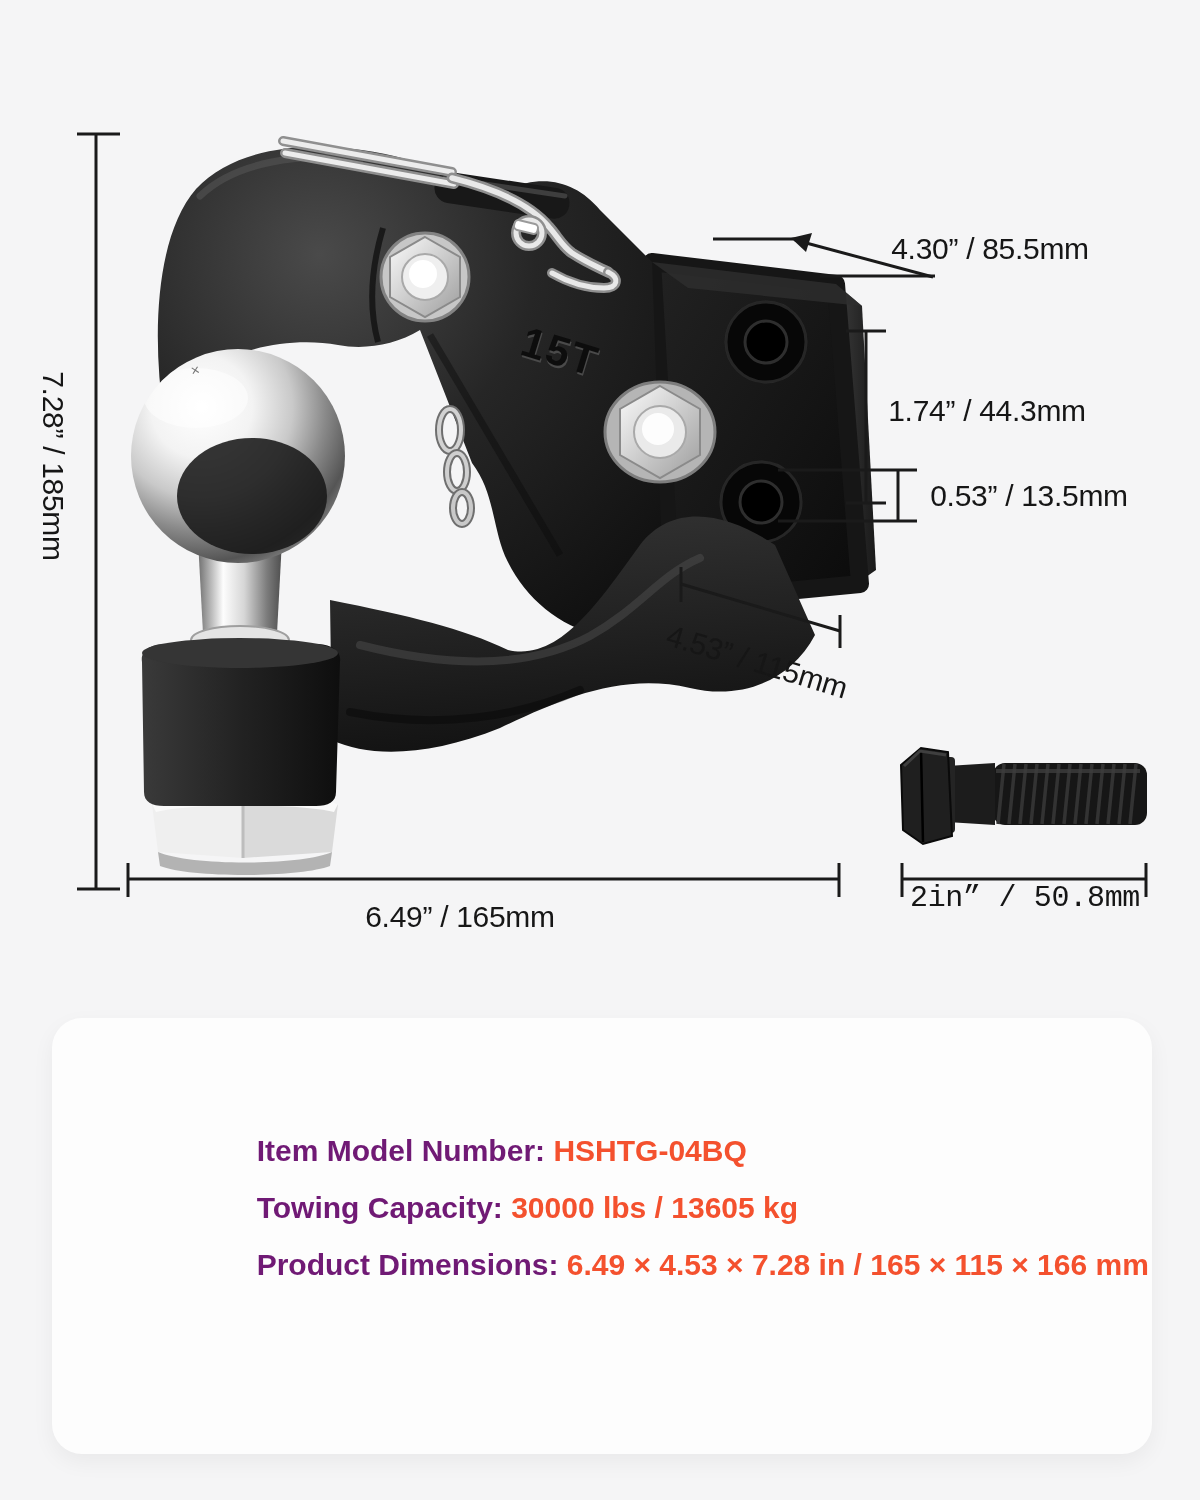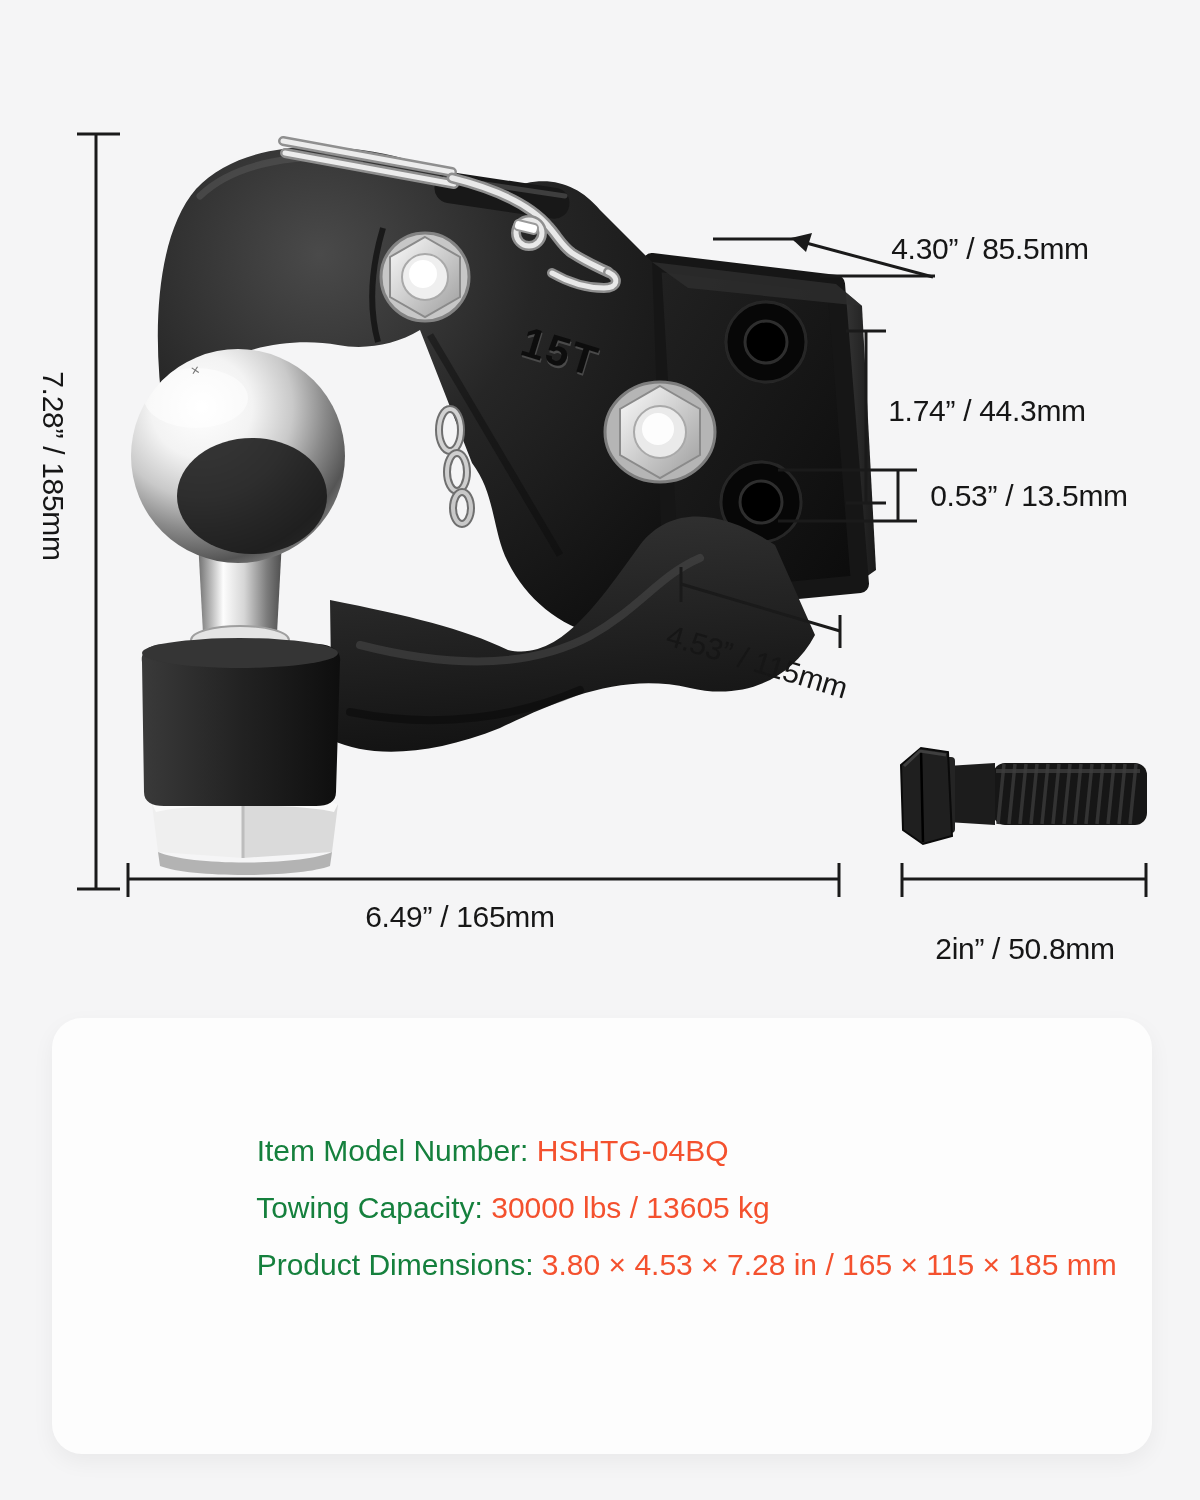--- a/index.html
+++ b/index.html
@@ -20,22 +20,22 @@
     position:absolute;left:52px;top:1018px;width:1100px;height:436px;
     background:#fdfdfd;border-radius:30px;
     box-shadow:0 8px 22px rgba(0,0,0,0.05);
   }
   .spec-rows{
     position:absolute;left:138px;top:47px;right:20px;
   }
   .spec-row{
     height:57px;line-height:57px;font-size:30px;white-space:pre;
   }
-  .spec-row .lbl{color:#15803d;font-weight:400;}
-  .spec-row .val{color:#f4512e;font-weight:400;}
+  .spec-row .lbl{color:#701a75;font-weight:700;}
+  .spec-row .val{color:#f4512e;font-weight:700;}
 </style>
 </head>
 <body style="background: rgb(245, 245, 246);">
 
 <div class="stage">
 
   <svg class="scene" width="1200" height="1000" viewBox="0 0 1200 1000">
     <defs>
       <radialGradient id="gBody" cx="32%" cy="22%" r="95%">
         <stop offset="0" stop-color="#4a4a4a"></stop>
@@ -285,28 +285,28 @@
       </g>
     </g>
   </svg>
 
   <div class="dim-label rot90" style="left:53px;top:466px;">7.28” / 185mm</div>
   <div class="dim-label" style="left:990px;top:249px;">4.30” / 85.5mm</div>
   <div class="dim-label" style="left:987px;top:411px;">1.74” / 44.3mm</div>
   <div class="dim-label" style="left:1029px;top:496px;">0.53” / 13.5mm</div>
   <div class="dim-label rot17" style="left:757px;top:662px;">4.53” / 115mm</div>
   <div class="dim-label" style="left:460px;top:917px;">6.49” / 165mm</div>
-  <div class="dim-label" style="left:1025px;top:949px;">2in” / 50.8mm</div>
+  <div class="dim-label" style="left:1025px;top:898px;font-family:Liberation Mono, monospace;">2in” / 50.8mm</div>
 
   <div class="spec-panel">
     <div class="spec-rows">
       <div class="spec-row">
         <span class="lbl">Item Model Number: </span><span class="val">HSHTG-04BQ</span>
       </div>
       <div class="spec-row">
         <span class="lbl">Towing Capacity: </span><span class="val">30000 lbs / 13605 kg</span>
       </div>
       <div class="spec-row">
-        <span class="lbl">Product Dimensions: </span><span class="val">3.80 × 4.53 × 7.28 in / 165 × 115 × 185 mm</span>
+        <span class="lbl">Product Dimensions: </span><span class="val">6.49 × 4.53 × 7.28 in / 165 × 115 × 166 mm</span>
       </div>
     </div>
   </div>
 </div>
 
 </body></html>

